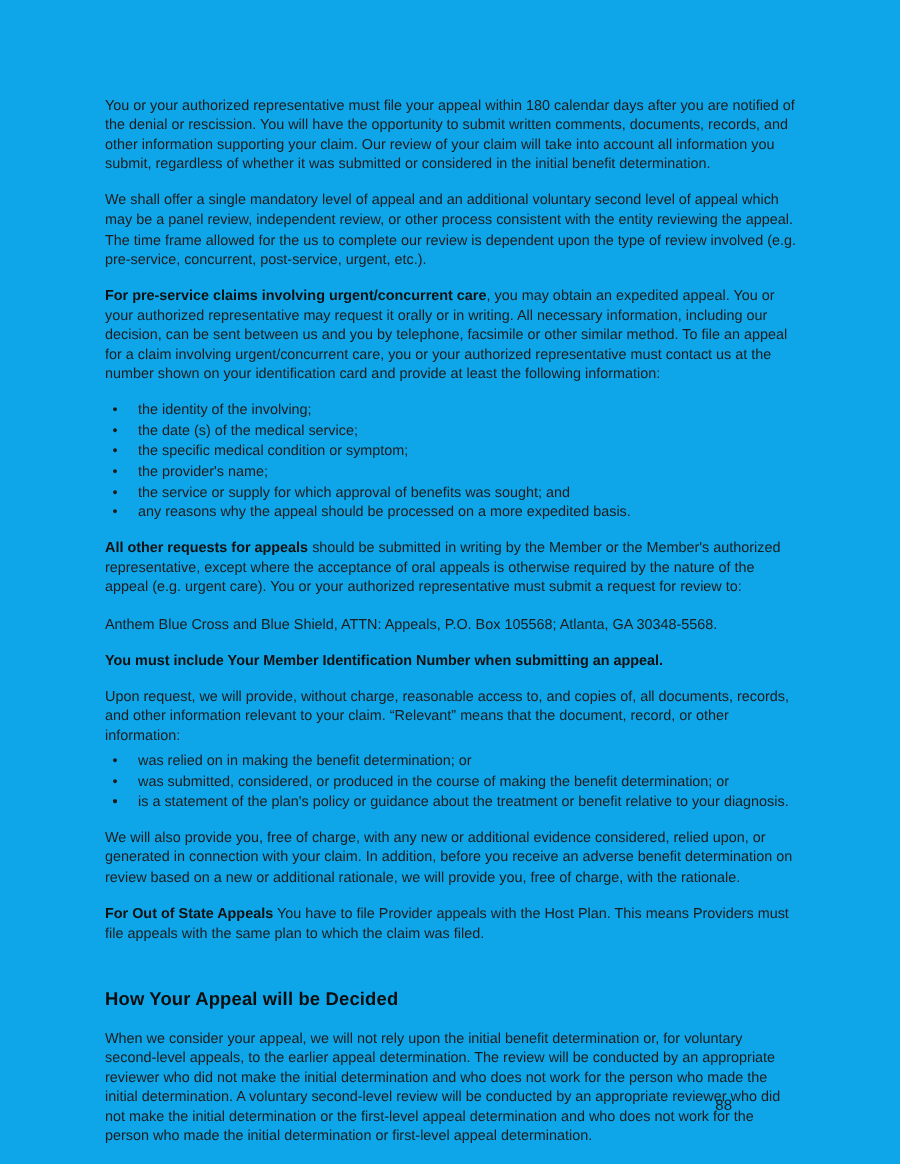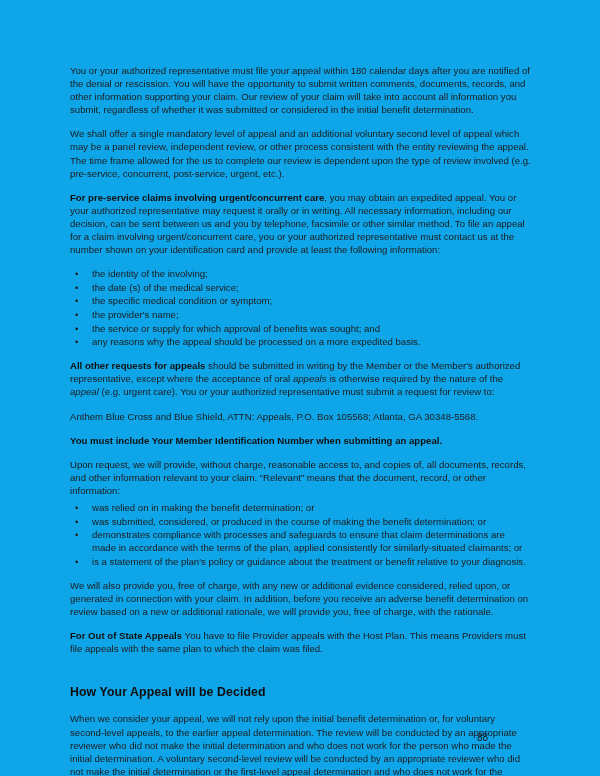--- a/index.html
+++ b/index.html
@@ -48,21 +48,20 @@
     font-size: 9.6px;
     line-height: 13.1px;
     font-weight: bold;
     color: #111111;
   }
   .lead {
     font-weight: bold;
     color: #111111;
   }
   .ital {
-    font-style: italic;
   }
   ul.bullets {
     list-style: none;
     margin: 0 0 11px 0;
     padding: 0;
   }
   ul.bullets.nogap {
     margin-bottom: 11px;
   }
   ul.bullets li {
@@ -125,21 +124,21 @@
 
     <p class="addr">Anthem Blue Cross and Blue Shield, ATTN: Appeals, P.O. Box 105568; Atlanta, GA 30348-5568.</p>
 
     <p class="boldline">You must include Your Member Identification Number when submitting an appeal.</p>
 
     <p class="para tight">Upon request, we will provide, without charge, reasonable access to, and copies of, all documents, records, and other information relevant to your claim.  “Relevant” means that the document, record, or other information:</p>
 
     <ul class="bullets nogap">
       <li><span class="dot">•</span><span>was relied on in making the benefit determination; or</span></li>
       <li><span class="dot">•</span><span>was submitted, considered, or produced in the course of making the benefit determination; or</span></li>
-      <li><span class="dot">•</span><span>demonstrates compliance with processes and safeguards to ensure that claim determinations are made in accordance with the terms of the plan, applied consistently for similarly-situated claimants; or</span></li>
+      <li><span class="dot">•</span></li>
       <li><span class="dot">•</span><span>is a statement of the plan's policy or guidance about the treatment or benefit relative to your diagnosis.</span></li>
     </ul>
 
     <p class="para">We will also provide you, free of charge, with any new or additional evidence considered, relied upon, or generated in connection with your claim.  In addition, before you receive an adverse benefit determination on review based on a new or additional rationale, we will provide you, free of charge, with the rationale.</p>
 
     <p class="para"><span class="lead">For Out of State Appeals</span><span> You have to file Provider appeals with the Host Plan.  This means Providers must file appeals with the same plan to which the claim was filed.</span></p>
 
     <h2 class="section-heading">How Your Appeal will be Decided</h2>
 
     <p class="para">When we consider your appeal, we will not rely upon the initial benefit determination or, for voluntary second-level appeals, to the earlier appeal determination.  The review will be conducted by an appropriate reviewer who did not make the initial determination and who does not work for the person who made the initial determination. A voluntary second-level review will be conducted by an appropriate reviewer who did not make the initial determination or the first-level appeal determination and who does not work for the person who made the initial determination or first-level appeal determination.</p>

